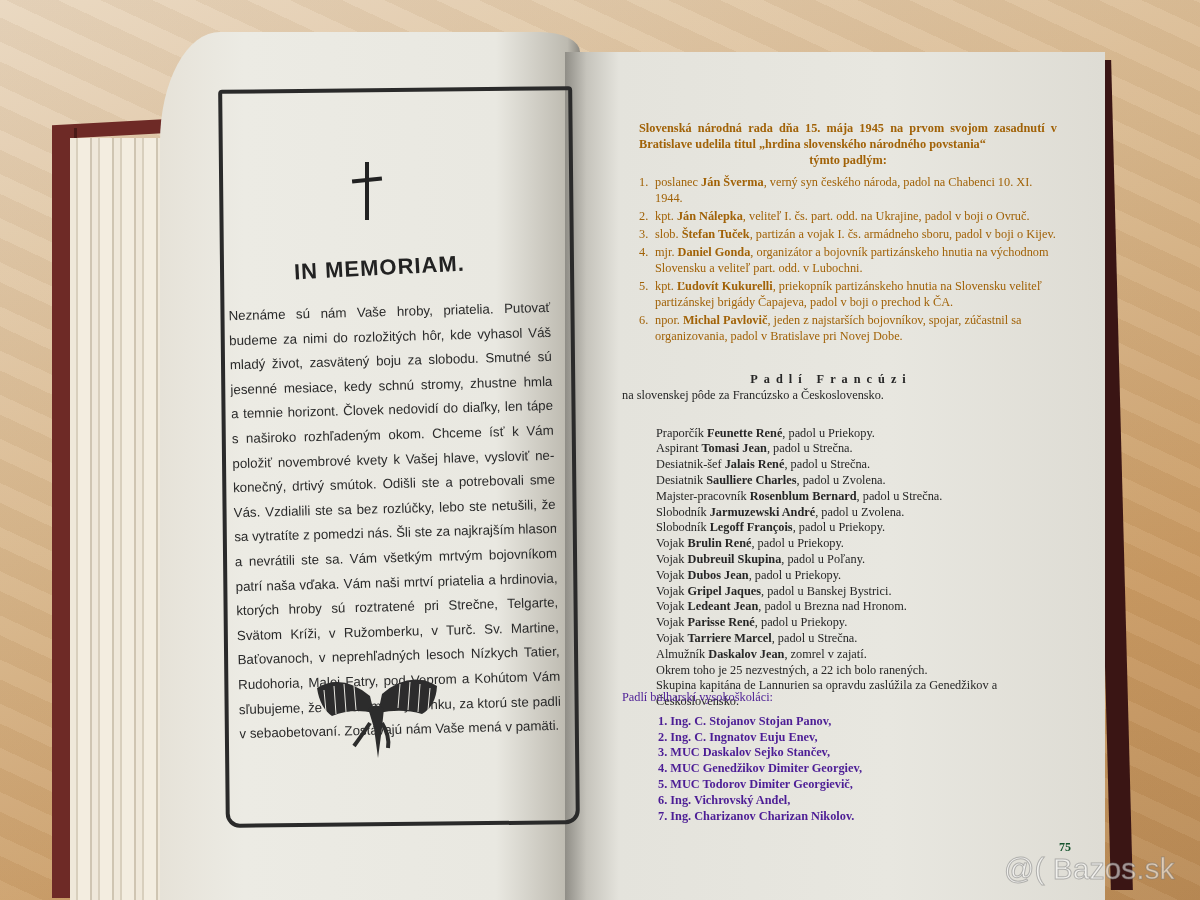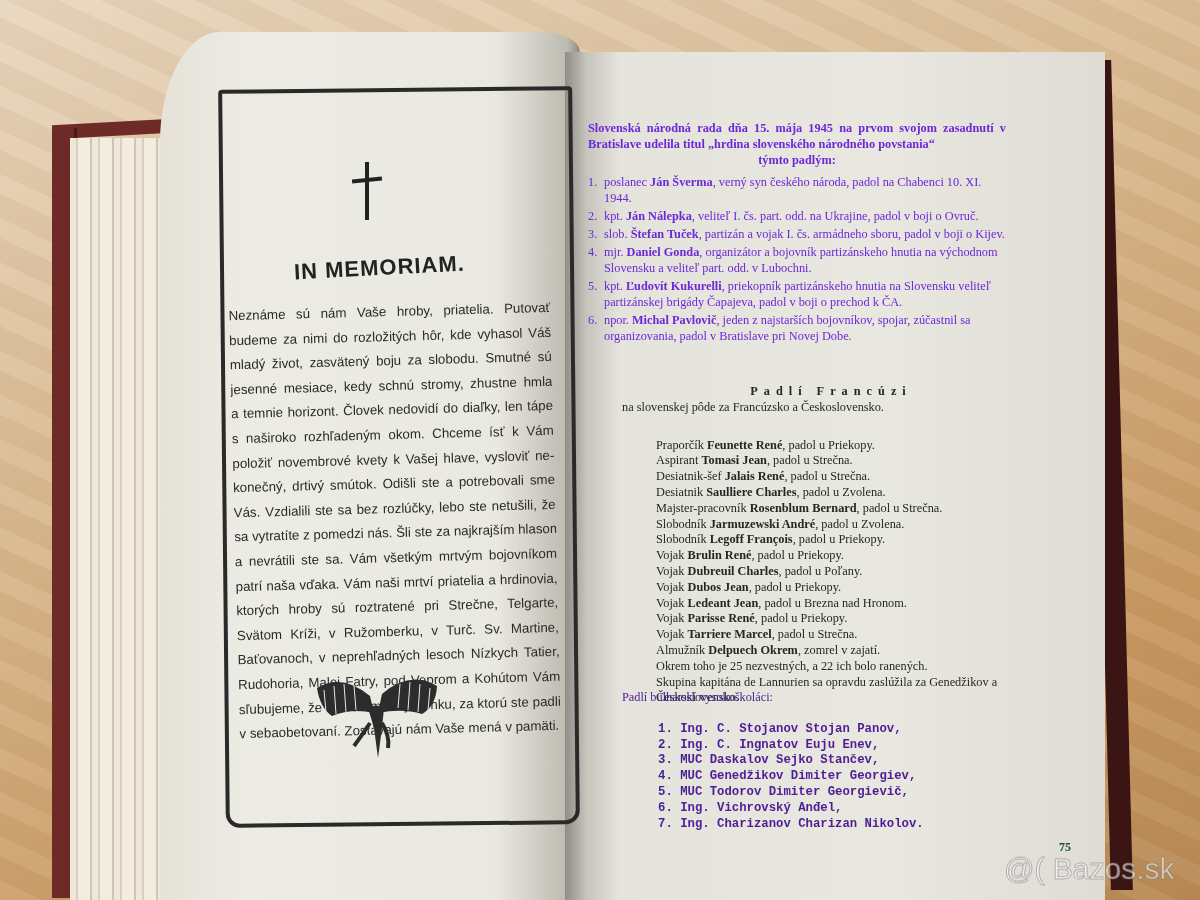--- a/index.html
+++ b/index.html
@@ -23,34 +23,34 @@
     border:4px solid #2a2a2a;border-radius:4px 4px 14px 14px;transform:rotate(-0.6deg);}
   .cross{position:absolute;left:352px;top:162px;width:30px;height:60px;}
   .cross .v{position:absolute;left:13px;top:0;width:4px;height:58px;background:#222;}
   .cross .h{position:absolute;left:0;top:16px;width:30px;height:4px;background:#222;transform:rotate(-6deg);}
   .title-mem{position:absolute;left:294px;top:255px;font-family:"Liberation Sans",sans-serif;
     font-weight:bold;font-size:22px;letter-spacing:1px;color:#222;transform:rotate(-3deg);}
   .poem{position:absolute;left:234px;top:300px;width:322px;font-family:"Liberation Sans",sans-serif;
     font-size:13.3px;line-height:24.6px;color:#2b2b2b;text-align:justify;transform:rotate(-1.5deg);}
   .poem div{white-space:nowrap;overflow:hidden;text-align-last:justify;}
   .wing{position:absolute;left:312px;top:668px;width:130px;height:95px;}
-  .rtext{position:absolute;left:588px;top:120px;width:418px;color:#6d28d9;font-size:12.3px;line-height:16px;}
+  .rtext{position:absolute;left:639px;top:120px;width:418px;color:#a16207;font-size:12.3px;line-height:16px;}
   .rtext .intro{font-weight:bold;text-align:justify;}
   .rtext .center{text-align:center;font-weight:bold;}
   .rtext ol{margin:6px 0 0 0;padding:0;list-style:none;}
   .rtext li{display:flex;margin-bottom:2px;}
   .rtext li .n{width:16px;flex:none;}
   .rtext b{font-weight:bold;}
   .sec2{position:absolute;left:622px;top:372px;width:418px;color:#262626;font-size:12.3px;line-height:15.8px;}
-  .spaced{letter-spacing:6px;text-align:center;font-weight:bold;margin-top:12px;}
+  .spaced{letter-spacing:6px;text-align:center;font-weight:bold;}
   .flist{padding-left:34px;margin-top:22px;}
   .flist div{white-space:nowrap;}
   .note{padding-left:34px;}
   .sec3{position:absolute;left:622px;top:690px;width:418px;color:#4c1d95;font-size:12.3px;line-height:15.8px;}
-  .blist{padding-left:36px;margin-top:16px;font-family:Liberation Mono, monospace;}
+  .blist{padding-left:36px;margin-top:8px;}
   .blist div{font-weight:bold;}
   .pagenum{position:absolute;left:1059px;top:840px;font-weight:bold;font-size:12px;color:#14532d;}
   .watermark{position:absolute;left:1004px;top:852px;font-family:"Liberation Sans",sans-serif;font-size:30px;
     color:rgba(255,255,255,0.55);-webkit-text-stroke:1px rgba(120,120,120,0.5);}
 </style>
 </head>
 <body>
 
 <div class="grain"></div>
 <div class="cover-top"></div>
@@ -142,26 +142,27 @@
   <div class="center">na slovenskej pôde za Francúzsko a Československo.</div>
   <div class="flist" id="french">
       <div>Praporčík <b>Feunette René</b>, padol u Priekopy.</div>
       <div>Aspirant <b>Tomasi Jean</b>, padol u Strečna.</div>
       <div>Desiatnik-šef <b>Jalais René</b>, padol u Strečna.</div>
       <div>Desiatnik <b>Saulliere Charles</b>, padol u Zvolena.</div>
       <div>Majster-pracovník <b>Rosenblum Bernard</b>, padol u Strečna.</div>
       <div>Slobodník <b>Jarmuzewski André</b>, padol u Zvolena.</div>
       <div>Slobodník <b>Legoff François</b>, padol u Priekopy.</div>
       <div>Vojak <b>Brulin René</b>, padol u Priekopy.</div>
-      <div>Vojak <b>Dubreuil Charles</b>, padol u Poľany.</div>
+      <div>Vojak <b>Dubreuil Skupina</b>, padol u Poľany.</div>
       <div>Vojak <b>Dubos Jean</b>, padol u Priekopy.</div>
+      <div>Vojak <b>Gripel Jaques</b>, padol u Banskej Bystrici.</div>
       <div>Vojak <b>Ledeant Jean</b>, padol u Brezna nad Hronom.</div>
       <div>Vojak <b>Parisse René</b>, padol u Priekopy.</div>
       <div>Vojak <b>Tarriere Marcel</b>, padol u Strečna.</div>
-      <div>Almužník <b>Delpuech Okrem</b>, zomrel v zajatí.</div>
+      <div>Almužník <b>Daskalov Jean</b>, zomrel v zajatí.</div>
     </div>
   <div class="note">Okrem toho je 25 nezvestných, a 22 ich bolo ranených.</div>
   <div class="note" style="text-indent:0;padding-left:34px;">Skupina kapitána de Lannurien sa opravdu zaslúžila za Genedžikov a Československo.</div>
 </div>
 
 <div class="sec3">
   <div class="center">Padlí bulharskí vysokoškoláci:</div>
   <div class="blist" id="bulg">
       <div>1. Ing. C. Stojanov Stojan Panov,</div>
       <div>2. Ing. C. Ingnatov Euju Enev,</div>

